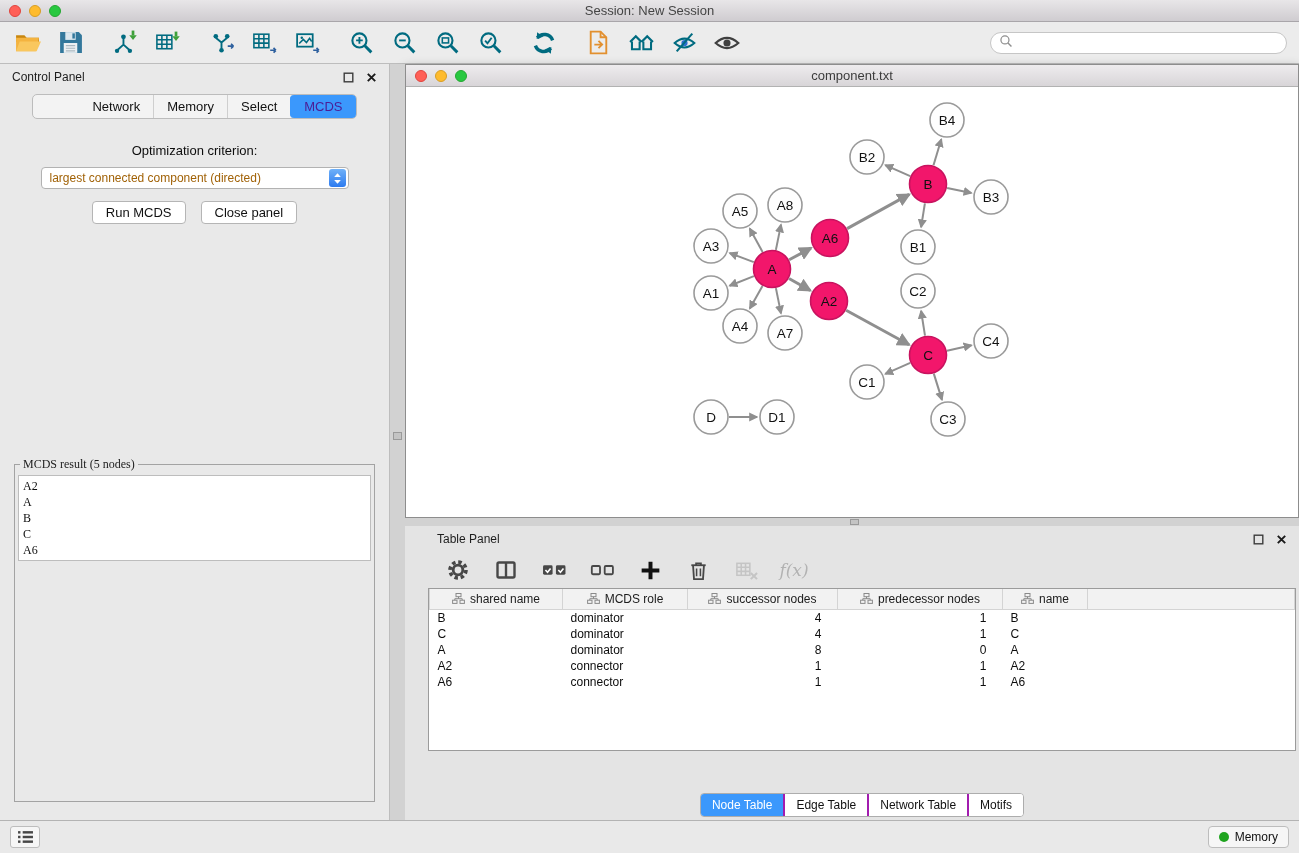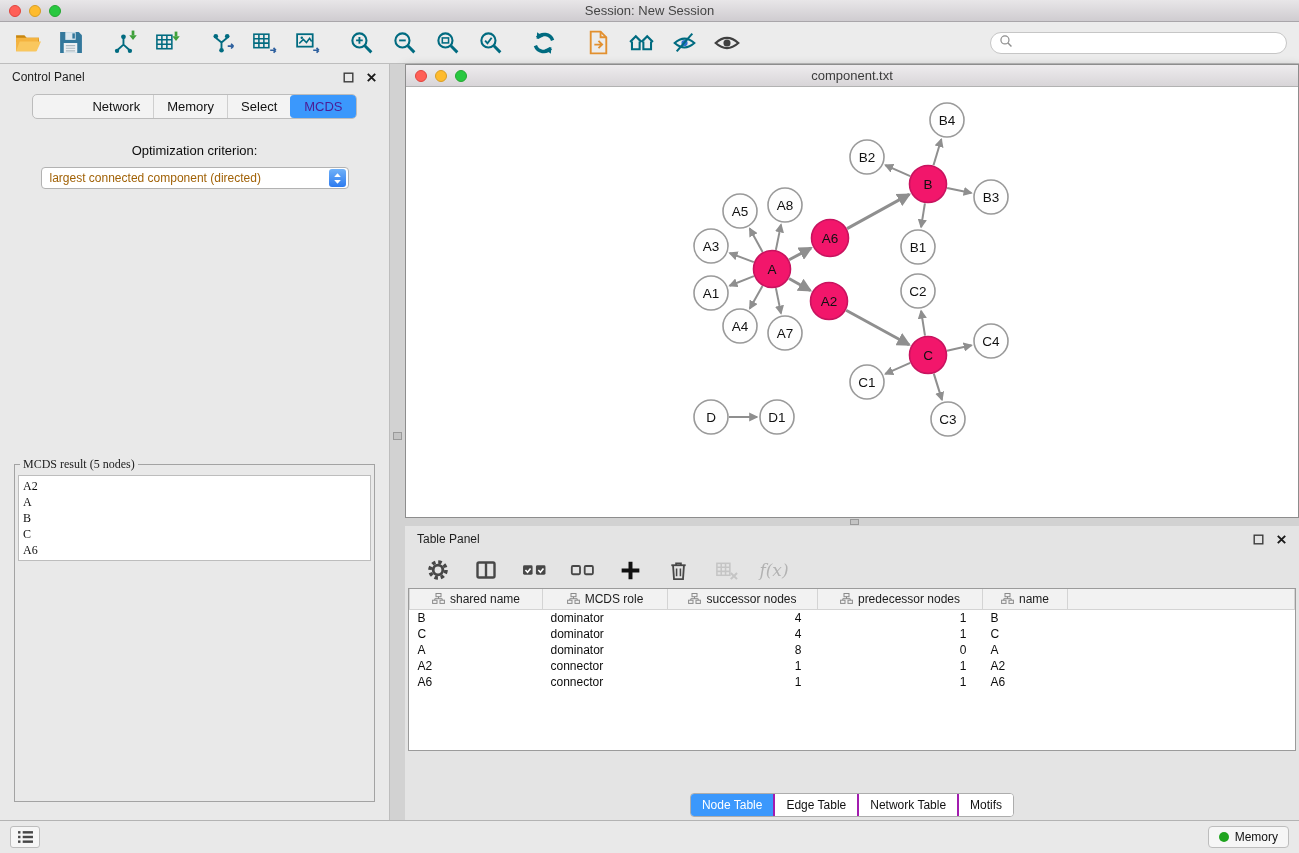--- a/index.html
+++ b/index.html
@@ -58,21 +58,21 @@
   .h-gap .knob{left:445px;top:1px;width:9px;height:6px;}
 
   
   .right-col{flex:1;display:flex;flex-direction:column;min-width:0;min-height:0;}
   .network-window{flex:0 0 450px;background:#fff;border:1px solid #8d8d8d;box-shadow:0 3px 10px rgba(0,0,0,.28);display:flex;flex-direction:column;}
   .net-titlebar{flex:0 0 22px;background:linear-gradient(#eeecee,#d8d5d8);border-bottom:1px solid #b2b2b2;position:relative;display:flex;align-items:center;}
   .net-title{position:absolute;left:0;right:0;text-align:center;font-size:13px;color:#3c3c3c;}
   .net-canvas{flex:1;background:#fff;position:relative;overflow:hidden;}
 
   
-  .table-panel{flex:1;background:#e4e4e4;display:flex;flex-direction:column;min-height:0;margin-top:0;}
+  .table-panel{flex:1;background:#e4e4e4;display:flex;flex-direction:column;min-height:0;margin-top:0;padding-left:20px;}
   .tp-toolbar{flex:0 0 36px;display:flex;align-items:center;gap:18px;padding:0 18px;}
   .fx{font-family:"DejaVu Serif",serif;font-style:italic;font-size:17px;color:#adadad;}
   .table-container{flex:1;margin:0 3px;background:#fff;border:1px solid #9b9b9b;overflow:auto;min-height:0;}
   table{border-collapse:collapse;table-layout:fixed;width:100%;font-size:12px;}
   thead th{background:#f2f2f2;border:1px solid #d4d4d4;border-top:none;height:20px;font-weight:400;color:#1c1c1c;padding:0;}
   .hdr{display:flex;align-items:center;justify-content:center;gap:5px;font-size:12px;}
   tbody td{height:16px;line-height:16px;padding:0 8px;color:#0d0d0d;white-space:nowrap;}
   tbody td.num{text-align:right;padding-right:16px;}
   .table-tabs-row{flex:0 0 30px;display:flex;align-items:center;justify-content:center;margin-top:39px;}
   .seg{display:flex;border:1px solid #adadad;border-radius:4px;overflow:hidden;background:#fff;}
@@ -321,20 +321,24 @@
       <div class="cp-body">
         <div class="opt-label">Optimization criterion:</div>
         <div class="dropdown">
           <span class="dd-text">largest connected component (directed)</span>
           <span class="dd-stepper" id="stepperSlot">
               <svg viewBox="0 0 9 13" width="9" height="13">
                 <path d="M4.5 1.2L7.8 5H1.2z" fill="#fff"></path>
                 <path d="M4.5 11.8L1.2 8h6.6z" fill="#fff"></path>
               </svg>
             </span>
+        </div>
+        <div class="cp-buttons">
+          <button>Run MCDS</button>
+          <button>Close panel</button>
         </div>
         <fieldset class="result-box">
           <legend>MCDS result (5 nodes)</legend>
           <div class="result-list" id="resultList">
               <div class="result-item">A2</div>
               <div class="result-item">A</div>
               <div class="result-item">B</div>
               <div class="result-item">C</div>
               <div class="result-item">A6</div>
             </div>

